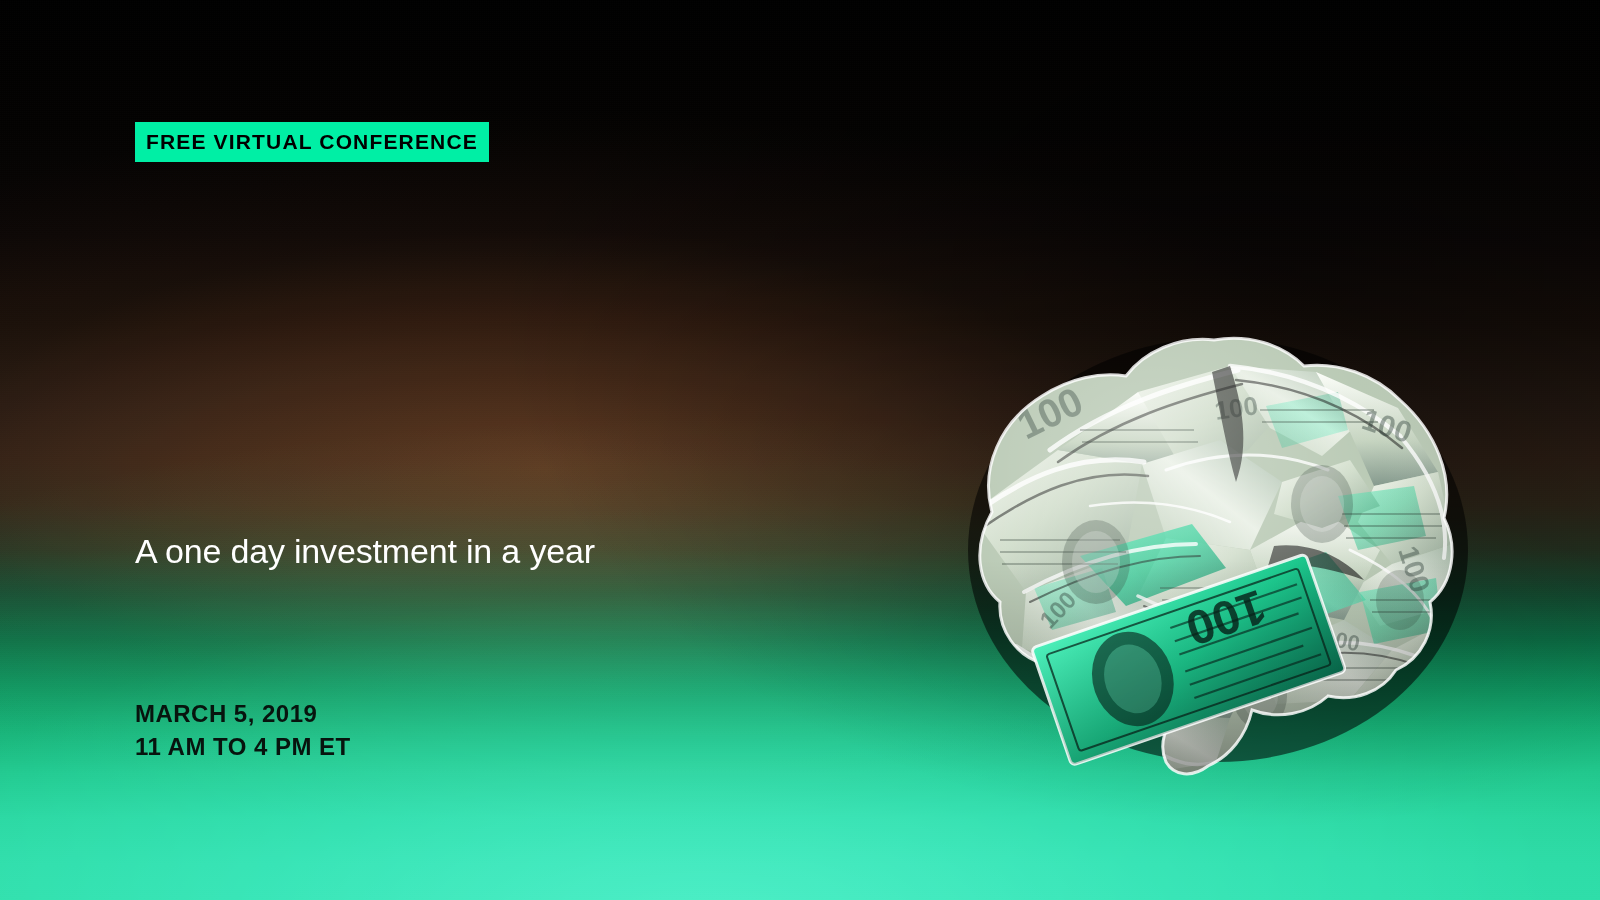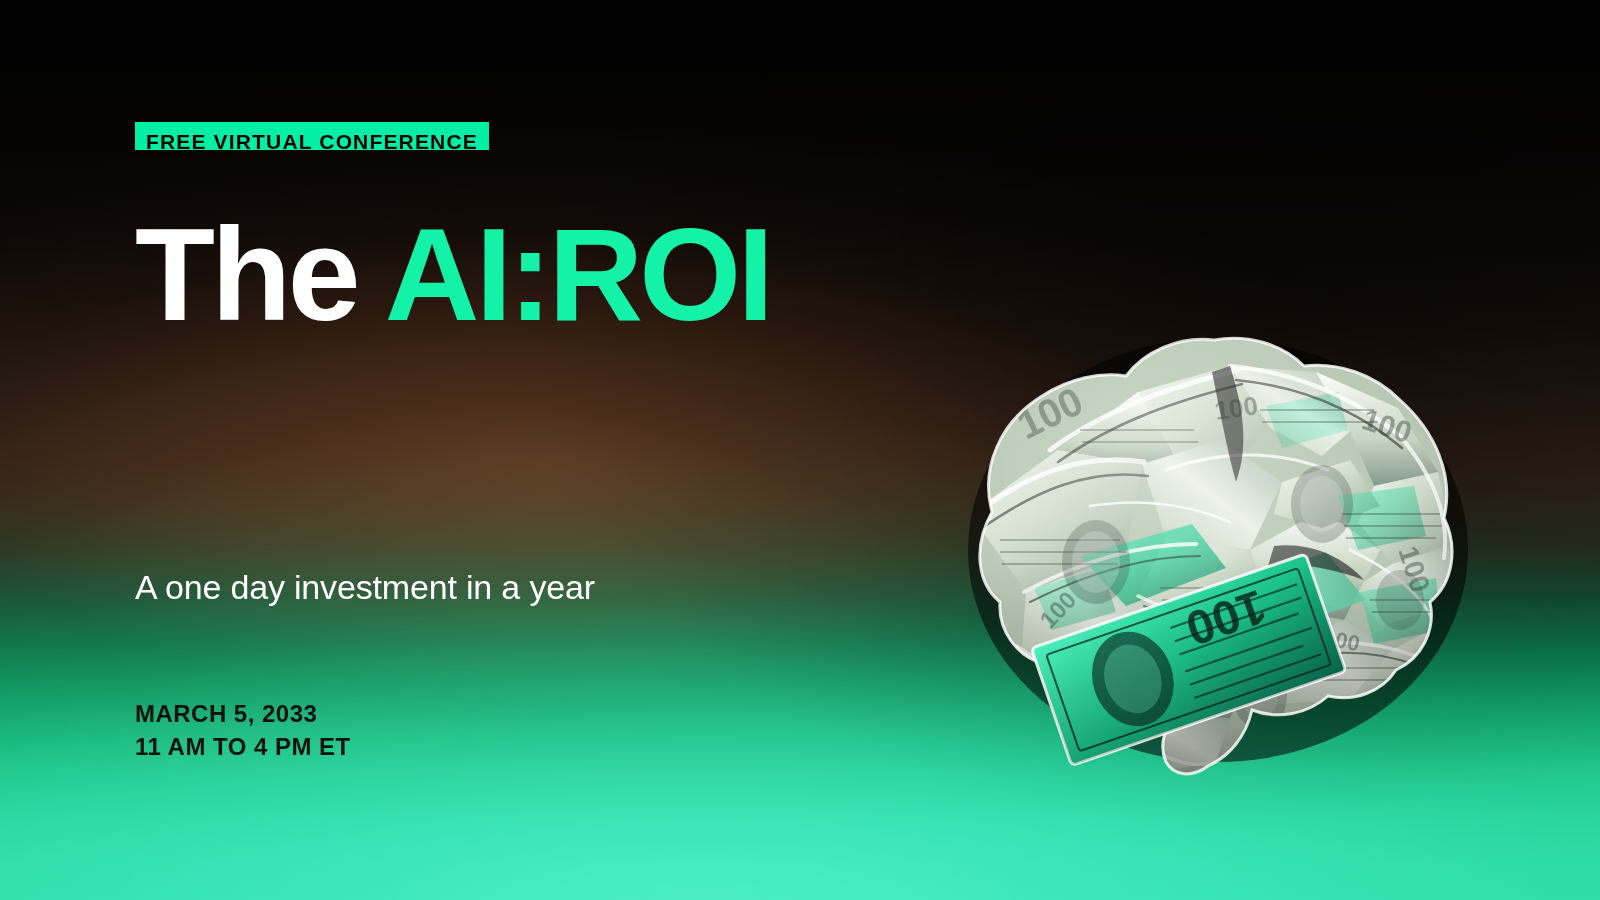--- a/index.html
+++ b/index.html
@@ -92,21 +92,21 @@
   .badge {
     position:absolute;
     left:0; top:122px;
     display:inline-block;
     background:#00efa5;
     color:#000;
     font-size:21px;
     font-weight:bold;
     letter-spacing:.055em;
     line-height:40px;
-    height:28px;
+    height:40px;
     padding:0 11px;
     white-space:nowrap;
   }
 
   .headline {
     position:absolute;
     left:0; top:203px;
     width:860px;
     font-size:131px;
     font-weight:bold;
@@ -120,21 +120,21 @@
   .subtitle {
     position:absolute;
     left:0; top:528px;
     width:700px;
     font-size:34px;
     font-weight:normal;
     line-height:47px;
     letter-spacing:-0.005em;
     color:#ffffff;
   }
-  .subtitle .ln { display:block; white-space:nowrap;margin-top:36px; }
+  .subtitle .ln { display:block; white-space:nowrap; }
 
   .datetime {
     position:absolute;
     left:0; top:697px;
     font-size:24px;
     font-weight:bold;
     line-height:33px;
     letter-spacing:.02em;
     color:#07140e;
   }
@@ -363,26 +363,26 @@
         <rect x="110" y="300" width="290" height="124" rx="5" fill="url(#deepShade)" opacity=".35"></rect>
       </g>
     </svg>
   </div>
 
   <div class="content">
 
     <div class="badge">FREE VIRTUAL CONFERENCE</div>
 
     <div class="headline">
-      <span><span>The </span><span class="accent">AI:ROI</span></span><br>
+      <br>
     </div>
 
     <div class="subtitle">
       <span class="ln">A one day investment in a year</span>
     </div>
 
     <div class="datetime">
-      <span class="ln">MARCH 5, 2033</span>
+      <span class="ln">MARCH 5, 2019</span>
       <span class="ln">11 AM TO 4 PM ET</span>
     </div>
 
   </div>
 </div>
 
 </body></html>

